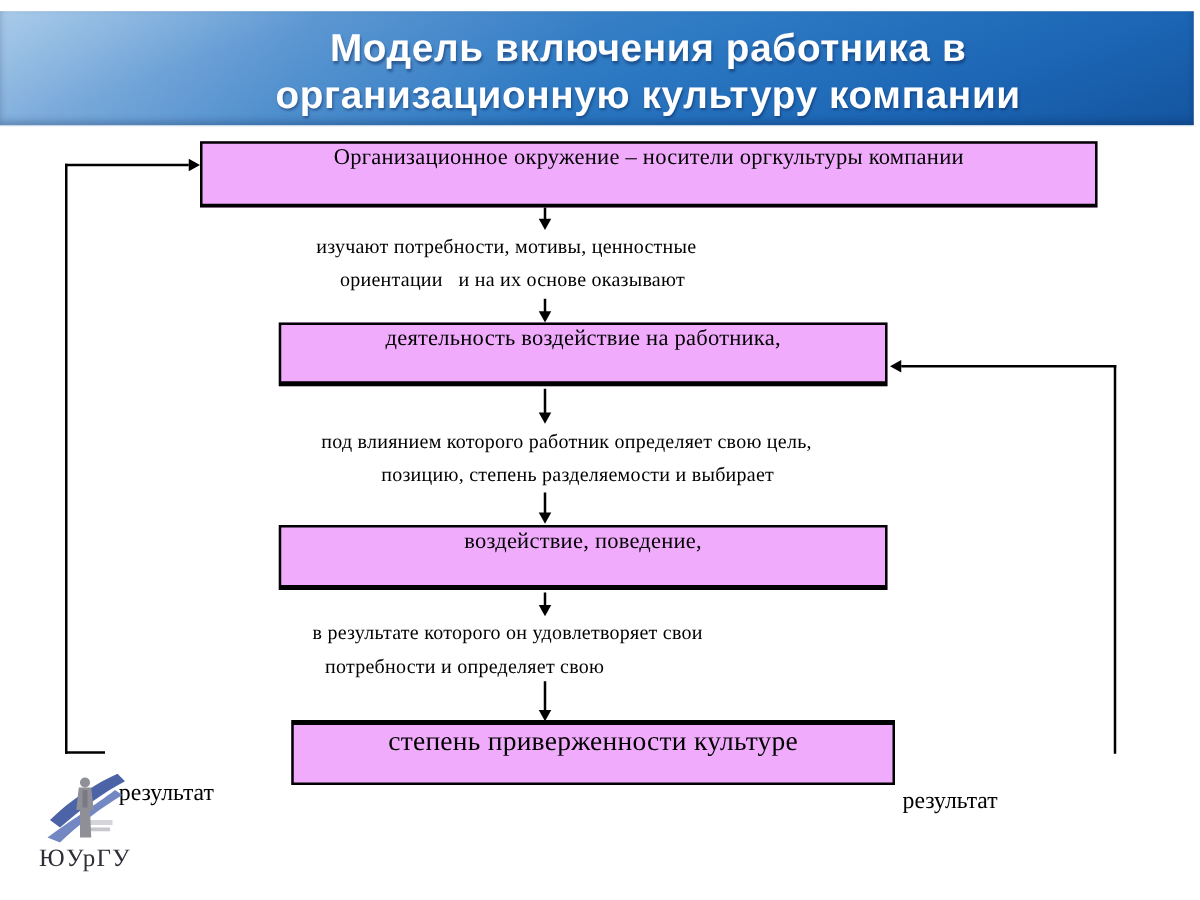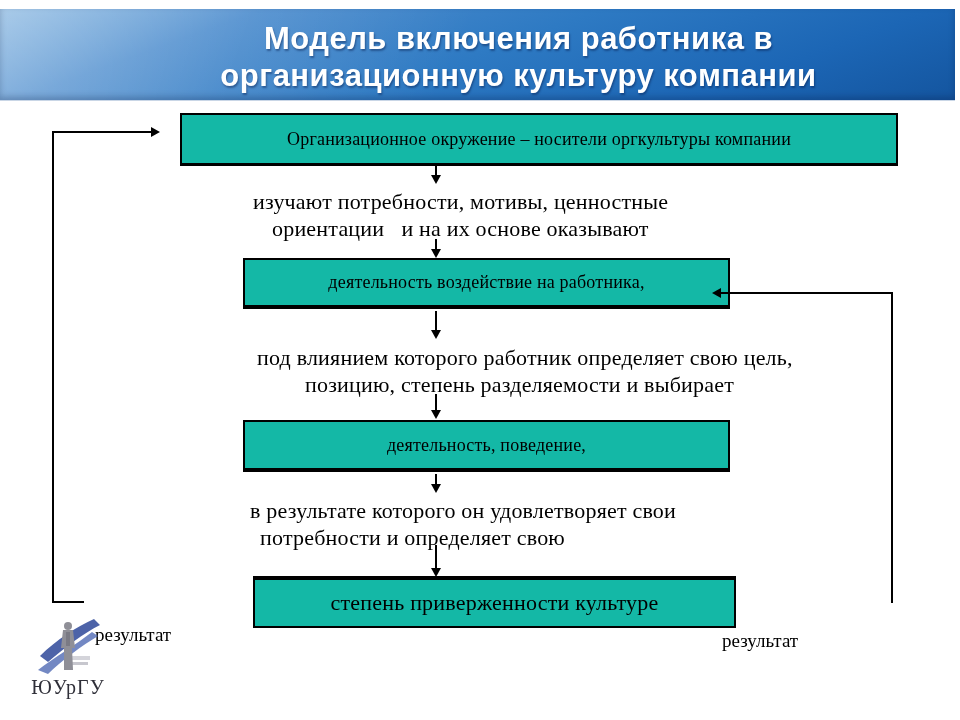--- a/index.html
+++ b/index.html
@@ -19,30 +19,30 @@
   }
   .banner-title {
     position:absolute; left:0; right:0; top:11px; padding-left:82px;
     text-align:center;
     font-family:"Liberation Sans", sans-serif; font-weight:bold;
     font-size:31px; line-height:37px; color:#ffffff; letter-spacing:0.5px;
     text-shadow:1px 2px 2px rgba(8,30,80,0.45);
   }
   
   .fbox {
-    position:absolute; background:#14b8a6; border:2px solid #000;
-    display:flex; align-items:center; justify-content:center;
-    text-align:center; font-size:18px; letter-spacing:0.2px;margin-left:20px;
+    position:absolute; background:#f0abfc; border:2px solid #000;
+    display:flex; align-items:flex-start; justify-content:center;
+    text-align:center; font-size:18px; letter-spacing:0.2px;
   }
   #box-environment { left:160px; top:113px; width:718px; height:53px; border-bottom-width:3px; }
   #box-motivation  { left:223px; top:258px; width:487px; height:51px; border-bottom-width:4px; }
   #box-activity    { left:223px; top:420px; width:487px; height:52px; border-bottom-width:4px; }
   #box-commitment  { left:233px; top:576px; width:483px; height:52px; border-top-width:4px; font-size:22px; }
   
-  .note { position:absolute; font-size:22px; white-space:pre; letter-spacing:0.2px; }
+  .note { position:absolute; font-size:16px; white-space:pre; letter-spacing:0.2px; }
   .side-label { position:absolute; font-size:19px; line-height:31px; white-space:pre; }
   
   .vl { position:absolute; width:2px; background:#000; }
   .hl { position:absolute; height:2px; background:#000; }
   .ah-down { position:absolute; width:0; height:0;
     border-left:5px solid transparent; border-right:5px solid transparent; border-top:9px solid #000; }
   .ah-right { position:absolute; width:0; height:0;
     border-top:5px solid transparent; border-bottom:5px solid transparent; border-left:9px solid #000; }
   .ah-left { position:absolute; width:0; height:0;
     border-top:5px solid transparent; border-bottom:5px solid transparent; border-right:9px solid #000; }
@@ -65,21 +65,21 @@
     </div>
   </div>
 
   <div class="fbox" id="box-environment">
     <span>Организационное окружение – носители оргкультуры компании</span>
   </div>
   <div class="fbox" id="box-motivation">
     <span>деятельность воздействие на работника,</span>
   </div>
   <div class="fbox" id="box-activity">
-    <span>деятельность, поведение,</span>
+    <span>воздействие, поведение,</span>
   </div>
   <div class="fbox" id="box-commitment">
     <span>степень приверженности культуре</span>
   </div>
 
   <div class="note" style="left:253px; top:189px;">изучают потребности, мотивы, ценностные</div>
   <div class="note" style="left:257px; top:345px;">под влиянием которого работник определяет свою цель,</div>
 
   <div class="note" style="left:272px; top:216px;">ориентации   и на их основе оказывают</div>
   <div class="note" style="left:305px; top:372px;">позицию, степень разделяемости и выбирает</div>

